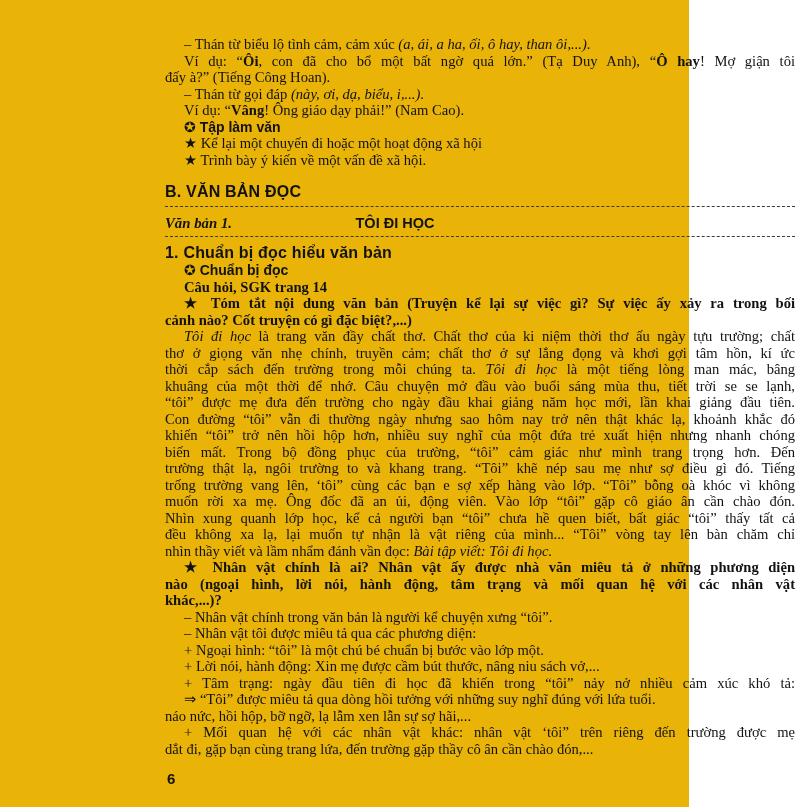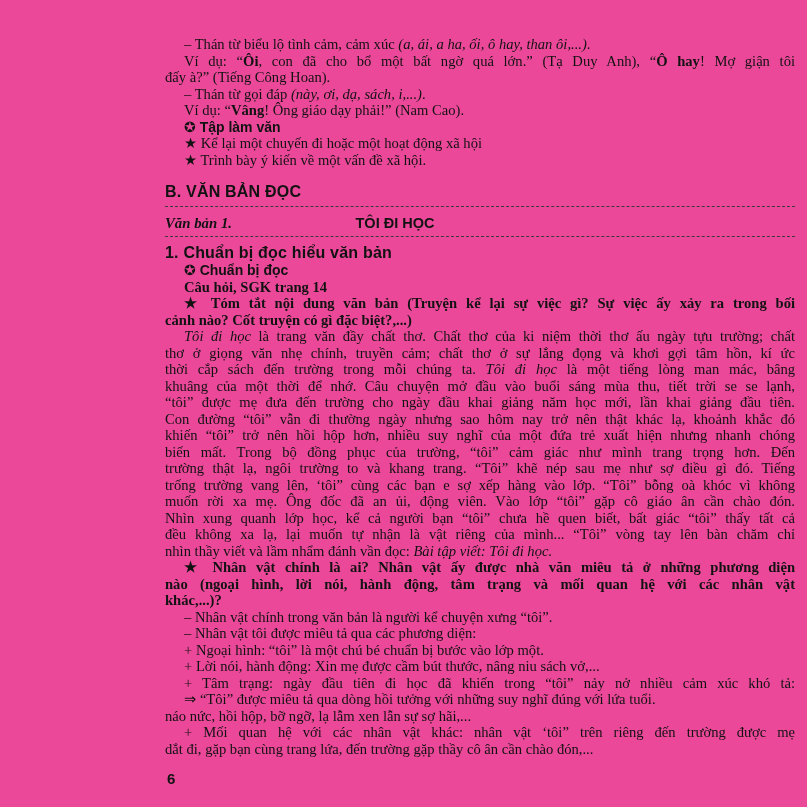--- a/index.html
+++ b/index.html
@@ -5,23 +5,23 @@
   html, body {
     margin: 0;
     padding: 0;
     width: 807px;
     height: 807px;
     background: #ffffff;
     overflow: hidden;
   }
   .page {
     position: relative;
-    width: 807px;
+    width: 689px;
     height: 807px;
-    background: #ec4899;
+    background: #eab308;
     color: #121212;
     font-family: "Liberation Serif", serif;
   }
   .content {
     position: absolute;
     left: 165px;
     top: 36px;
     width: 630px;
     font-size: 14.6px;
     line-height: 16.5px;
@@ -71,21 +71,21 @@
   }
 </style>
 </head>
 <body>
 
 <div class="page">
   <div class="content">
       <div class="blk ind"><span>– Thán từ biểu lộ tình cảm, cảm xúc </span><span class="i">(a, ái, a ha, ối, ô hay, than ôi,...)</span><span>.</span></div>
       <div class="blk ind just"><span>Ví dụ: “</span><span class="b">Ôi</span><span>, con đã cho bổ một bất ngờ quá lớn.” (Tạ Duy Anh), “</span><span class="b">Ô hay</span><span>! Mợ giận tôi</span></div>
       <div class="blk"><span>đấy à?” (Tiếng Công Hoan).</span></div>
-      <div class="blk ind"><span>– Thán từ gọi đáp </span><span class="i">(này, ơi, dạ, sách, i,...)</span><span>.</span></div>
+      <div class="blk ind"><span>– Thán từ gọi đáp </span><span class="i">(này, ơi, dạ, biểu, i,...)</span><span>.</span></div>
       <div class="blk ind"><span>Ví dụ: “</span><span class="b">Vâng</span><span>! Ông giáo dạy phải!” (Nam Cao).</span></div>
       <div class="blk sans sm ind"><span>✪ </span><span>Tập làm văn</span></div>
       <div class="blk ind"><span>★ </span><span>Kể lại một chuyến đi hoặc một hoạt động xã hội</span></div>
       <div class="blk ind"><span>★ </span><span>Trình bày ý kiến về một vấn đề xã hội.</span></div>
       <div class="blk sans lg" style="margin-top: 14px;"><span>B. VĂN BẢN ĐỌC</span></div>
       <div class="divider" style="margin-top: 5px;"></div>
       <div class="titlerow" style="margin-top: 4px;">
         <span class="trow-left">Văn bản 1.</span>
         <div class="trow-center">TÔI ĐI HỌC</div>
       </div>

